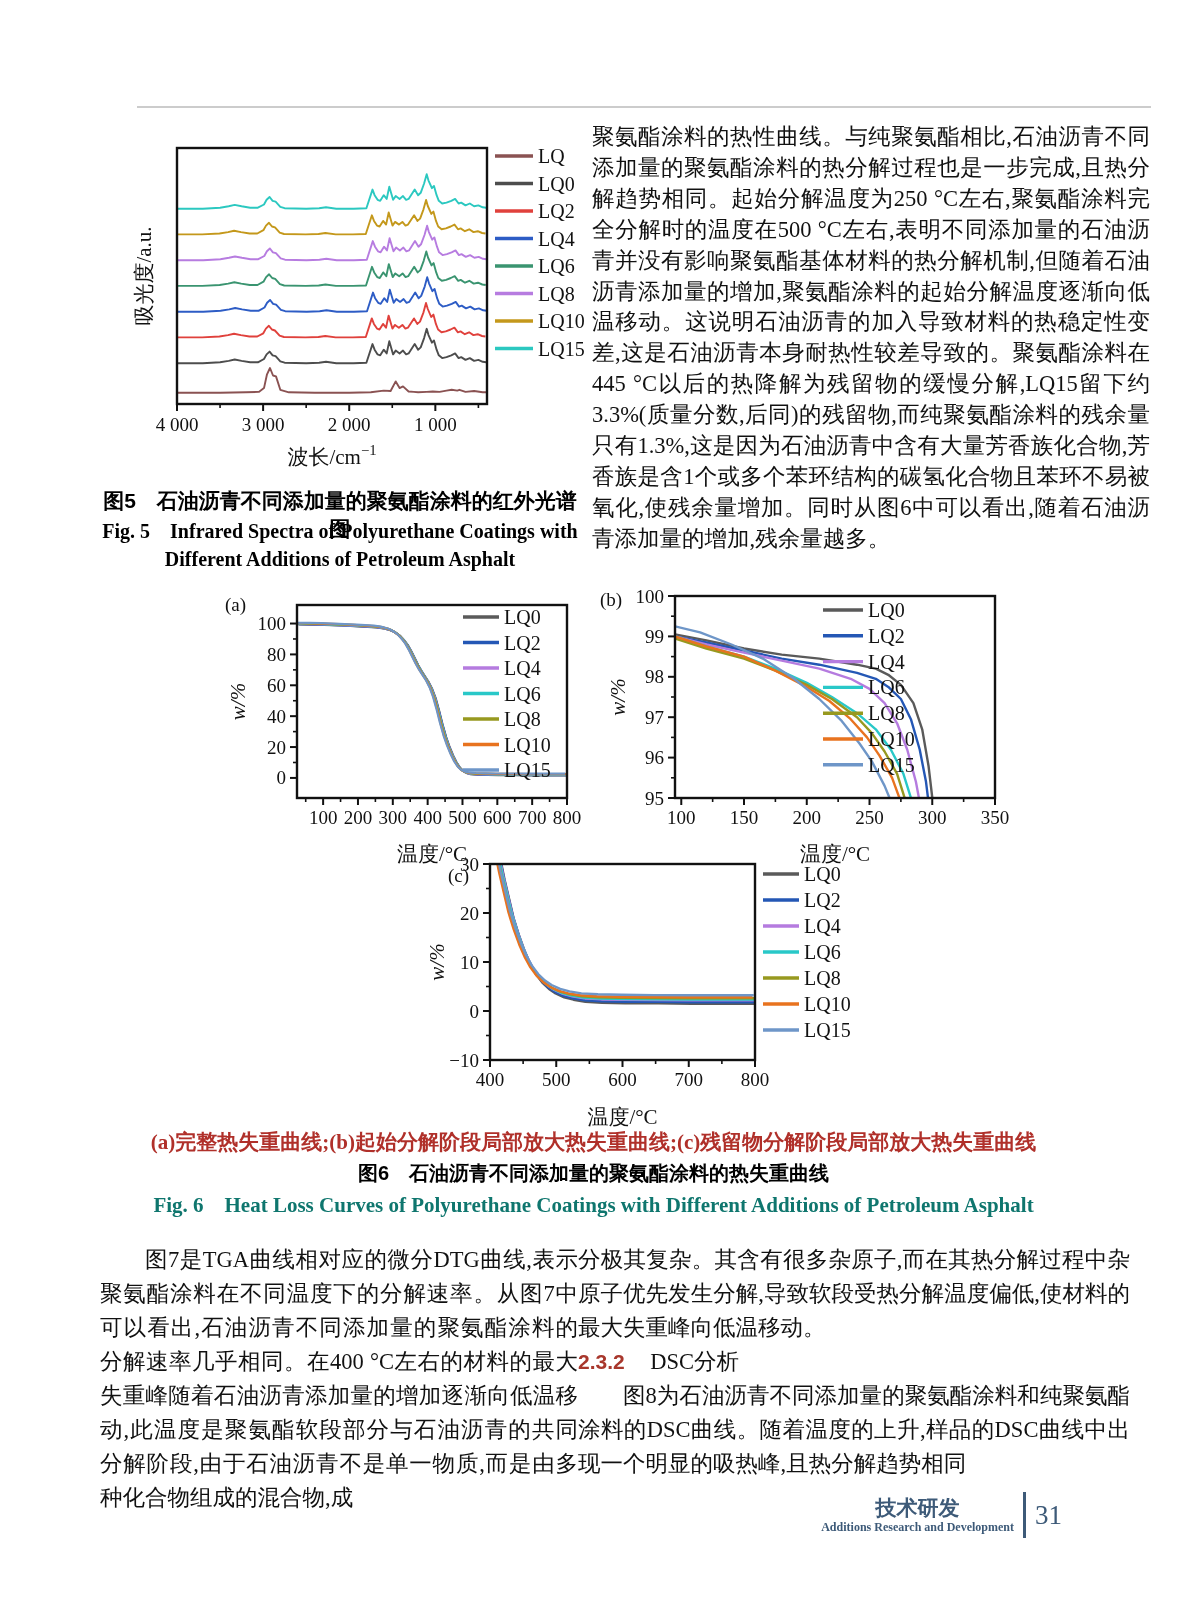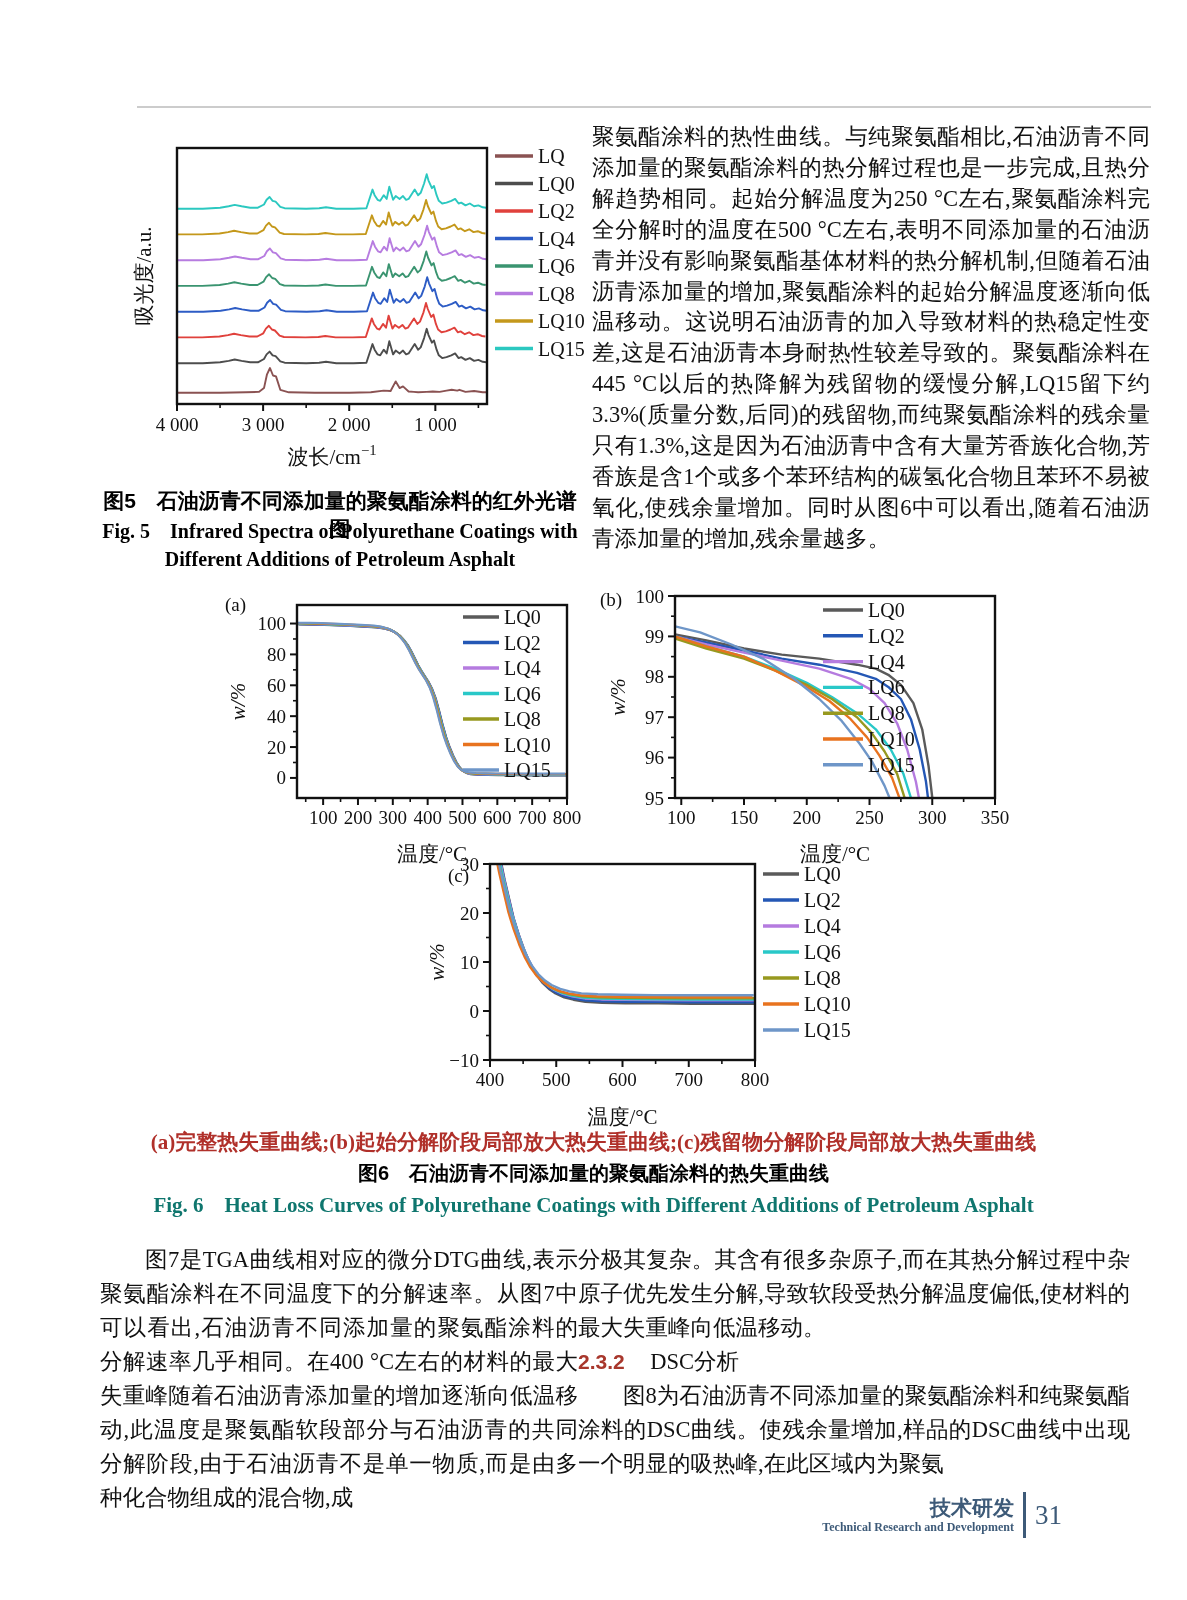--- a/index.html
+++ b/index.html
@@ -29,21 +29,21 @@
   .bcol{font-size:22.5px;line-height:34px;text-align:justify;}
   .bcol.left{width:478px;}
   .bcol.right{width:552px;}
   .bcol p{margin:0;}
   .indent{text-indent:2em;}
   .sec-head{line-height:34px;}
   .sec-num{color:#a8372c;font-family:"Liberation Sans","DejaVu Sans",sans-serif;font-weight:700;
         font-size:21px;margin-right:20px;}
   .sec-title{font-size:22.5px;}
   .footer{position:absolute;right:125px;top:1492px;display:flex;align-items:center;}
-  .footer-text{text-align:right;margin-right:9px;}
+  .footer-text{text-align:center;margin-right:9px;}
   .footer-zh{font-family:"Liberation Sans","DejaVu Sans",sans-serif;font-weight:700;font-size:21px;
         color:#3d5a78;line-height:24px;}
   .footer-en{font-weight:700;font-size:12px;color:#3d5a78;}
   .footer-bar{width:3px;height:46px;background:#3d5a78;margin-right:9px;}
   .footer-page{font-size:27px;color:#3d5a78;}
   svg text{font-family:"Liberation Serif","DejaVu Serif",serif;fill:#111;}
   svg .tick{font-size:19px;}
   svg .axlabel{font-size:21px;}
   svg .it{font-style:italic;}
   svg .leg{font-size:20px;}
@@ -320,26 +320,26 @@
   <div class="bottom-cols">
     <div class="bcol left">
       <p class="indent">图7是TGA曲线相对应的微分DTG曲线,表示聚氨酯涂料在不同温度下的分解速率。从图7中可以看出,石油沥青不同添加量的聚氨酯涂料的分解速率几乎相同。在400 °C左右的材料的最大失重峰随着石油沥青添加量的增加逐渐向低温移动,此温度是聚氨酯软段部分与石油沥青的共同分解阶段,由于石油沥青不是单一物质,而是由多种化合物组成的混合物,成</p>
     </div>
     <div class="bcol right">
       <p>分极其复杂。其含有很多杂原子,而在其热分解过程中杂原子优先发生分解,导致软段受热分解温度偏低,使材料的最大失重峰向低温移动。</p>
       <div class="sec-head">
         <span class="sec-num">2.3.2</span>
         <span class="sec-title">DSC分析</span>
       </div>
-      <p class="indent">图8为石油沥青不同添加量的聚氨酯涂料和纯聚氨酯涂料的DSC曲线。使残余量增加,样品的DSC曲线中出现一个明显的吸热峰,在此区域内为聚氨</p>
+      <p class="indent">图8为石油沥青不同添加量的聚氨酯涂料和纯聚氨酯涂料的DSC曲线。随着温度的上升,样品的DSC曲线中出现一个明显的吸热峰,且热分解趋势相同</p>
     </div>
   </div>
 
   <div class="footer">
     <div class="footer-text">
       <div class="footer-zh">技术研发</div>
-      <div class="footer-en">Technical Research and Development</div>
+      <div class="footer-en">Additions Research and Development</div>
     </div>
     <div class="footer-bar"></div>
     <div class="footer-page">31</div>
   </div>
 
 </div>
 
 </body></html>

